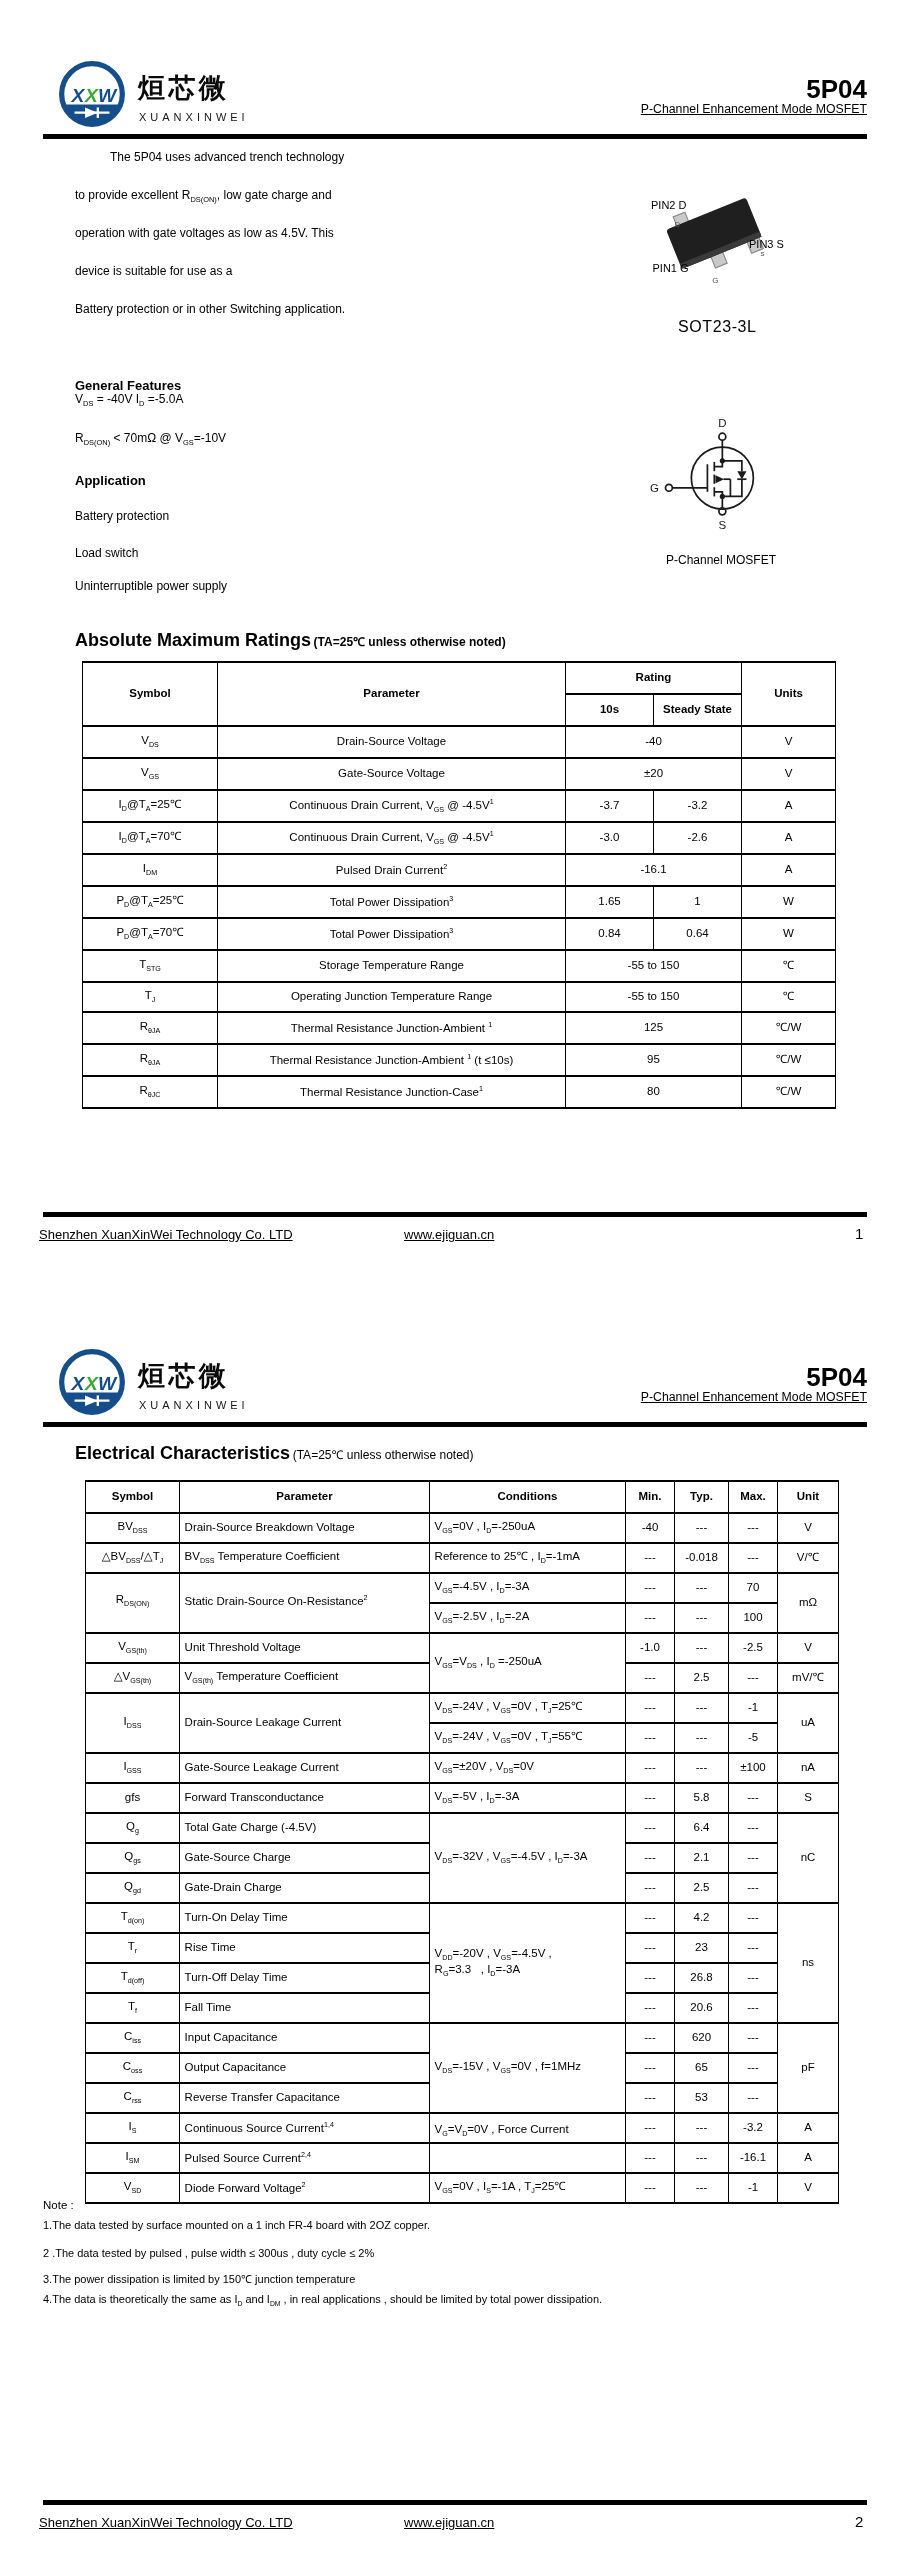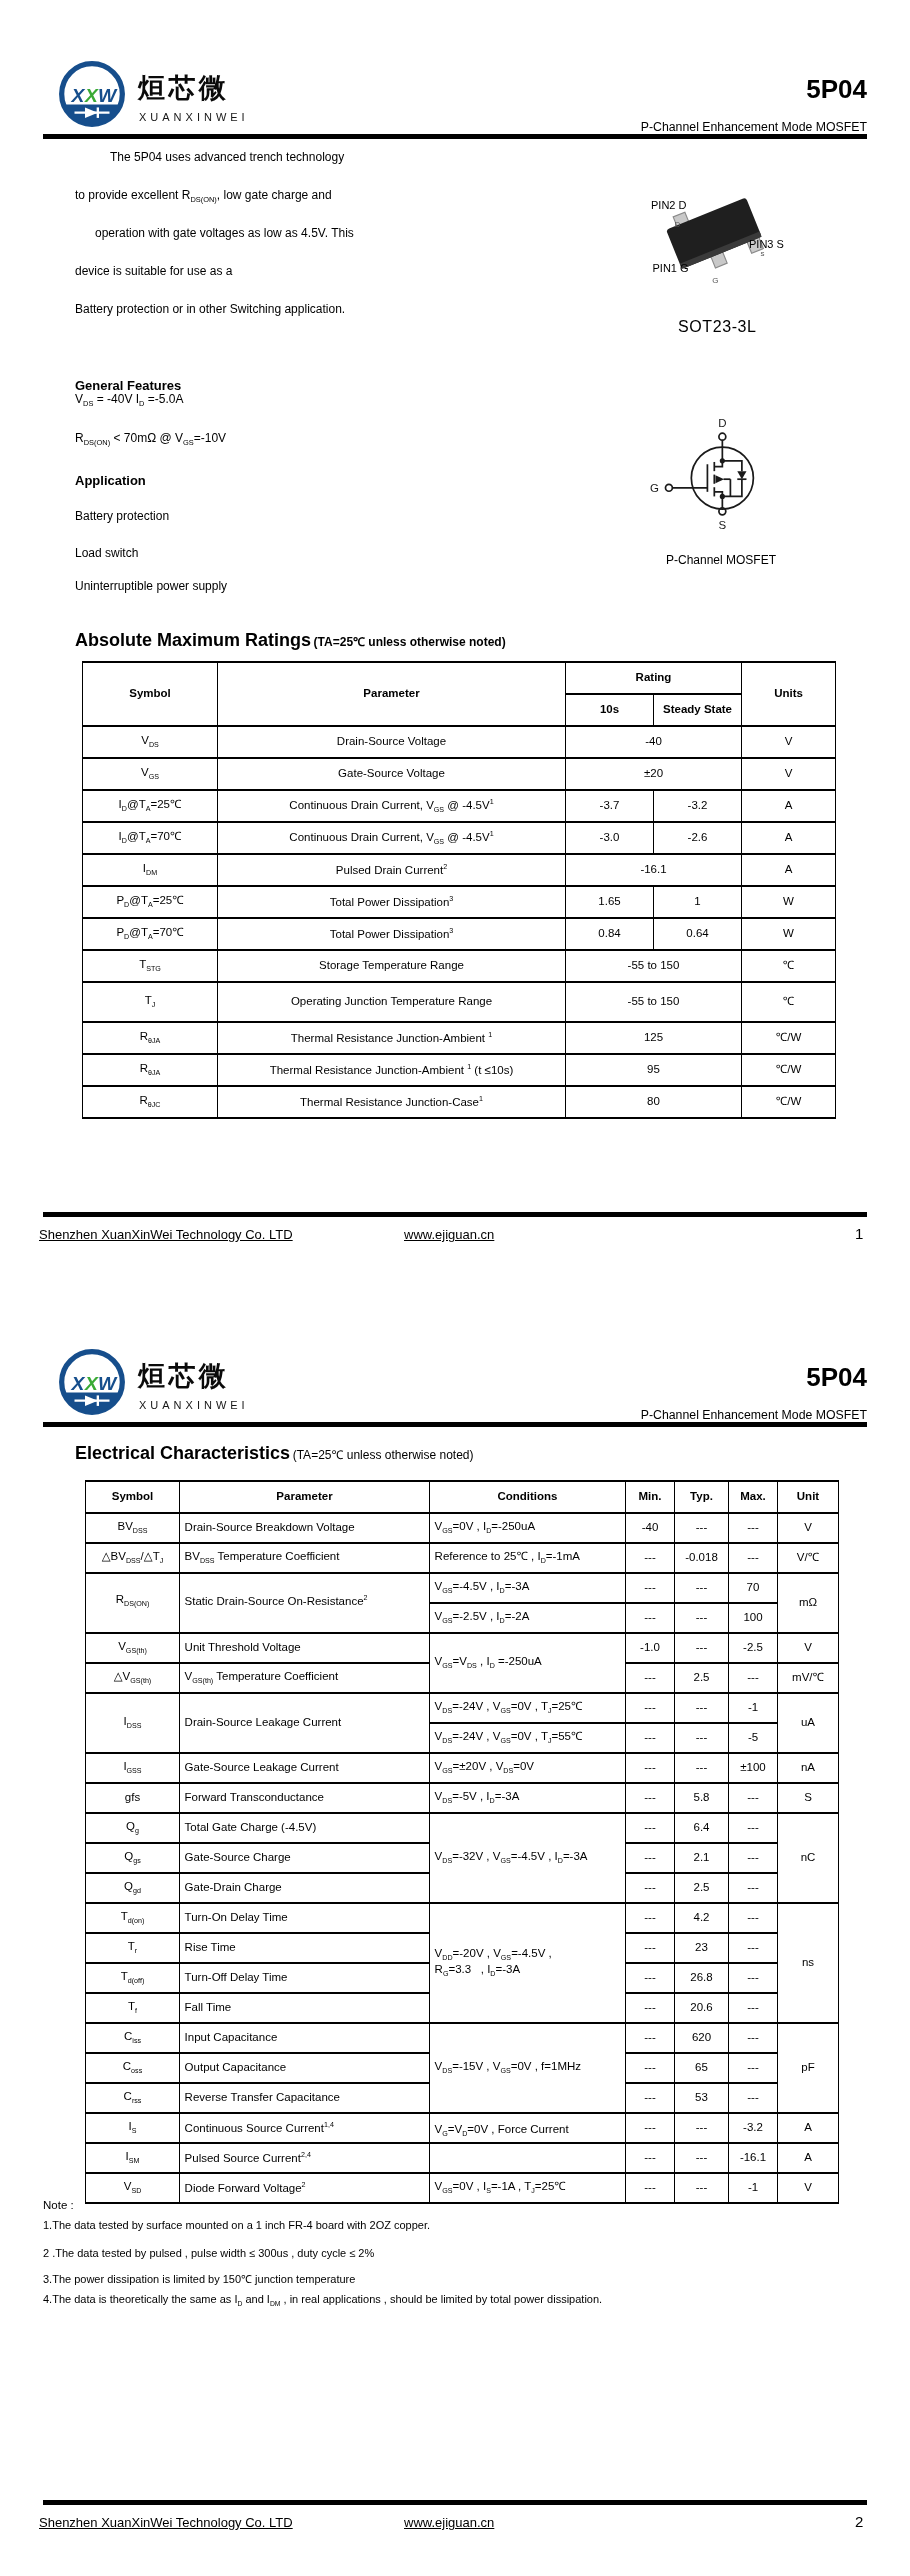--- a/index.html
+++ b/index.html
@@ -5,21 +5,21 @@
   html,body{margin:0;padding:0;background:#fff;}
   body{width:910px;font-family:"Liberation Sans",sans-serif;color:#000;}
   .doc{position:relative;width:910px;height:2576px;background:#fff;}
   .page{position:relative;width:910px;height:1288px;background:#fff;overflow:hidden;}
   .abs{position:absolute;}
   .rule{position:absolute;left:43px;width:824px;height:5.2px;background:#000;}
   
   .brand-cn{font-size:27px;font-weight:bold;letter-spacing:3.4px;color:#0a0a0a;}
   .brand-en{font-size:11px;letter-spacing:4px;font-weight:500;color:#161616;}
   .part-no{font-size:26px;font-weight:600;text-align:right;line-height:1;}
-  .part-sub{font-size:12.3px;text-align:right;margin-top:18px;}
+  .part-sub{font-size:12.3px;text-align:right;margin-top:0;text-decoration:underline;}
   
   .bodyline{font-size:12px;white-space:nowrap;}
   .h-bold{font-size:13px;font-weight:bold;}
   .sec-title{font-size:18px;font-weight:bold;}
   .sec-note{font-size:12px;font-weight:bold;}
   .sec-note-reg{font-size:12px;font-weight:normal;}
   sub{font-size:0.62em;}
   sup{font-size:0.62em;}
   
   table.dt{border-collapse:collapse;table-layout:fixed;font-size:11.5px;}
@@ -56,21 +56,21 @@
     <div class="abs brand-cn" style="left:138px;top:70px;">烜芯微</div>
     <div class="abs brand-en" style="left:139px;top:111px;">XUANXINWEI</div>
     <div class="abs" style="right:43px;top:76px;">
       <div class="part-no">5P04</div>
       <div class="part-sub">P-Channel Enhancement Mode MOSFET</div>
     </div>
     <div class="rule" style="top:134px;"></div>
 
     <div class="abs bodyline" style="left:110px;top:150px;">The  5P04  uses advanced trench technology</div>
     <div class="abs bodyline" style="left:75px;top:188px;">to provide excellent R<sub>DS(ON)</sub>, low gate charge and</div>
-    <div class="abs bodyline" style="left:75px;top:226px;margin-left:20px;">operation with gate voltages as low as 4.5V. This</div>
+    <div class="abs bodyline" style="left:75px;top:226px;">operation with gate voltages as low as 4.5V. This</div>
     <div class="abs bodyline" style="left:75px;top:264px;">device is suitable for use as a</div>
     <div class="abs bodyline" style="left:75px;top:302px;">Battery protection or in other Switching application.</div>
 
     <div class="abs" style="left:625px;top:189px;width:247px;height:155px;">
       <svg width="247" height="155" viewBox="0 0 430 270">
         <g transform="rotate(-22 155 78)">
           <rect x="100" y="24" width="22" height="22" fill="#c9c9c9" stroke="#8a8a8a" stroke-width="2"></rect>
           <rect x="135" y="110" width="22" height="24" fill="#c9c9c9" stroke="#8a8a8a" stroke-width="2"></rect>
           <rect x="203" y="110" width="22" height="24" fill="#c9c9c9" stroke="#8a8a8a" stroke-width="2"></rect>
           <rect x="80" y="40" width="150" height="74" rx="6" fill="#1f1f1f"></rect>
@@ -197,21 +197,21 @@
           <td>0.84</td>
           <td>0.64</td>
           <td>W</td>
         </tr>
         <tr style="height:32px">
           <td>T<sub>STG</sub></td>
           <td>Storage Temperature Range</td>
           <td colspan="2">-55 to 150</td>
           <td>℃</td>
         </tr>
-        <tr style="height:40px">
+        <tr style="height:30px">
           <td>T<sub>J</sub></td>
           <td>Operating Junction Temperature Range</td>
           <td colspan="2">-55 to 150</td>
           <td>℃</td>
         </tr>
         <tr style="height:32px">
           <td>R<sub>θJA</sub></td>
           <td>Thermal Resistance Junction-Ambient <sup>1</sup></td>
           <td colspan="2">125</td>
           <td>℃/W</td>

